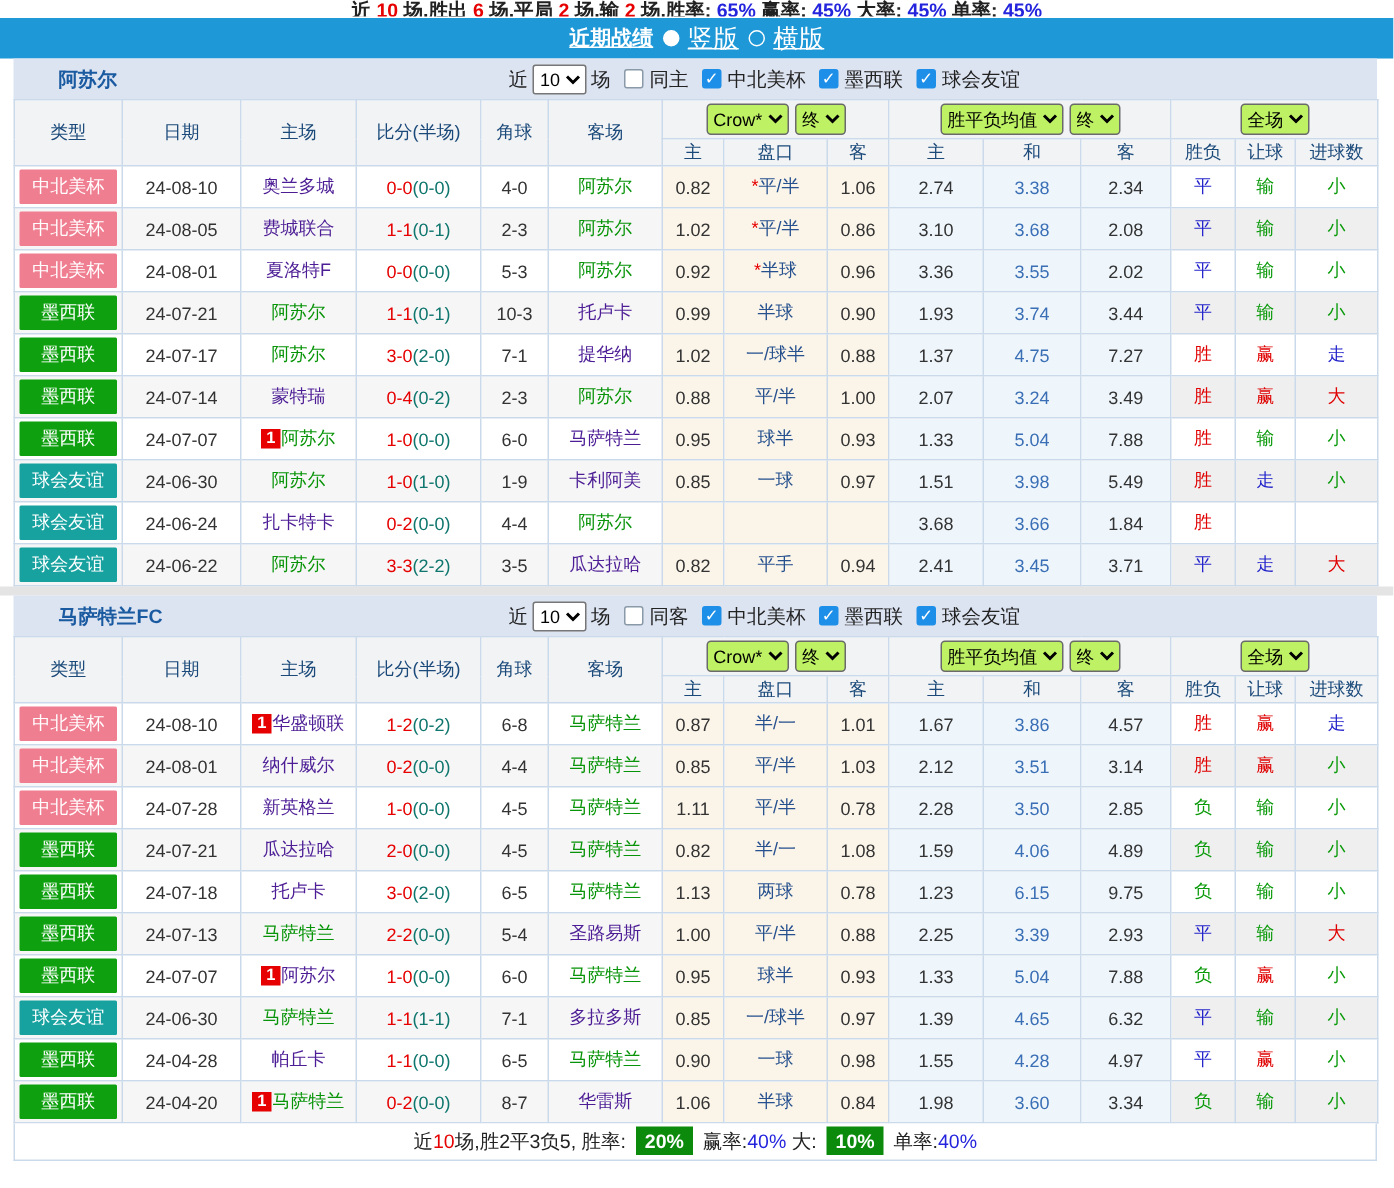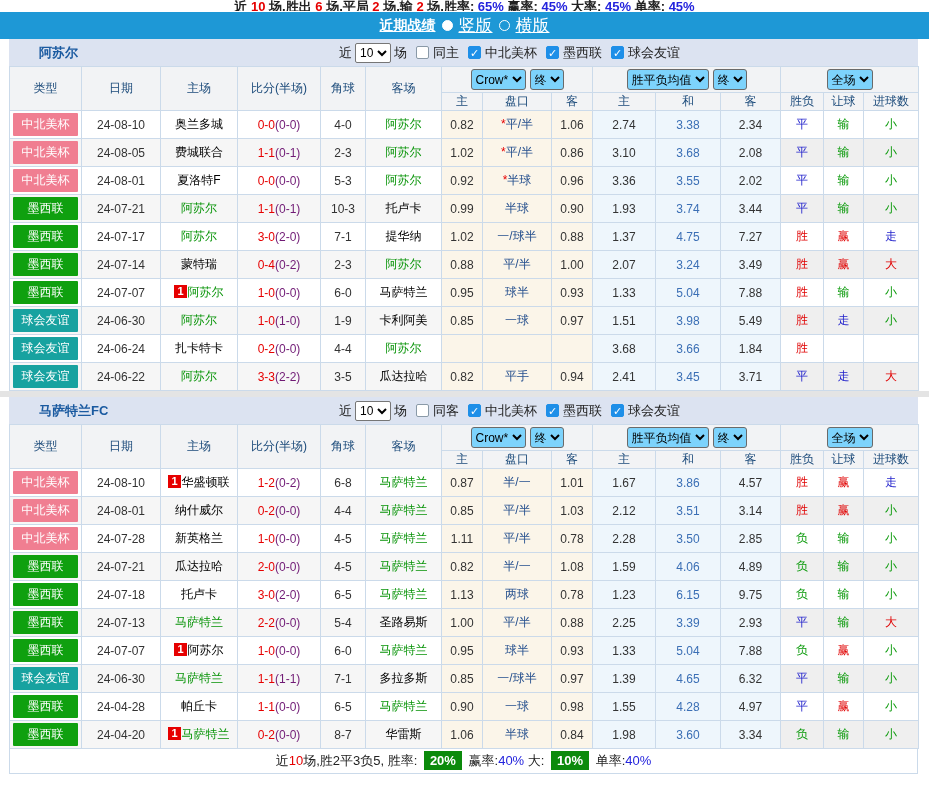--- a/index.html
+++ b/index.html
@@ -26,36 +26,36 @@
   .filters select{font-size:12px;height:20px;border:1px solid #767676;background:#fff;border-radius:2px;}
   .cb{display:inline-block;width:13px;height:13px;box-sizing:border-box;border:1px solid #8a9aa8;background:#fff;border-radius:2px;margin:0 1px 0 6px;text-align:center;font-size:11px;line-height:12px;vertical-align:-2px;}
   .cb.checked{background:#1E8FE8;border-color:#1E8FE8;color:#fff;font-weight:bold;}
 
   
   table.grid{table-layout:fixed;width:909px;border-collapse:collapse;background:#fff;}
   table.grid th,table.grid td{border:1px solid #CBDAEA;overflow:hidden;white-space:nowrap;text-align:center;padding:0;}
   table.grid thead th{background:#F2F3F5;color:#1B4A7A;font-weight:normal;font-size:12px;}
   thead tr.dd th{height:25px;}
   thead tr.sub th{height:16px;}
-  thead select{font-size:12px;height:21px;border:1px solid #6a6a6a;background:#7dd3fc;border-radius:3px;margin:0 2px;}
+  thead select{font-size:12px;height:21px;border:1px solid #6a6a6a;background:#bef264;border-radius:3px;margin:0 2px;}
   tbody td{height:27px;font-size:12px;color:#333;}
   tbody tr.even td.c-left, tbody tr.even td.c-type{background:#F6F6F6;}
   tbody tr.odd  td.c-left, tbody tr.odd  td.c-type{background:#fff;}
   td.c-odds{background:#FBF5E9;}
   td.c-mean{background:#EEF6FC;color:#333;}
   td.c-mean.mid{color:#3B6FB5;}
   tbody tr.even td.c-res{background:#EFEFEF;}
   tbody tr.odd  td.c-res{background:#fff;}
 
   .lg-badge{margin:2px 3px;height:23px;line-height:23px;color:#fff;font-size:12px;border-radius:1px;}
   .team-green{color:#089408;}
-  .team-norm{color:#000000;margin-top:36px;}
+  .team-norm{color:#4c1d95;margin-top:36px;}
   .badge1{display:inline-block;background:#E60000;color:#fff;font-size:11px;font-weight:bold;line-height:13px;padding:0 3px;margin-right:1px;vertical-align:1px;}
   .ft{color:#E60000;}
-  .ht{color:#701a75;}
+  .ht{color:#0f766e;}
   .star{color:#E60000;}
   .hcap{color:#26508E;}
 
   
   .summary{height:24px;line-height:24px;text-align:center;font-size:13px;border:1px solid #CBDAEA;border-top:none;background:#fff;white-space:nowrap;}
   .sg-plain{color:#222;}
   .sg-red{color:#E60000;}
   .sg-blue{color:#2424DD;}
   .sg-green{color:#09A009;}
   .sg-badge{background:#0B8A0B;color:#fff;font-weight:bold;padding:2px 6px;margin:0 3px;}

